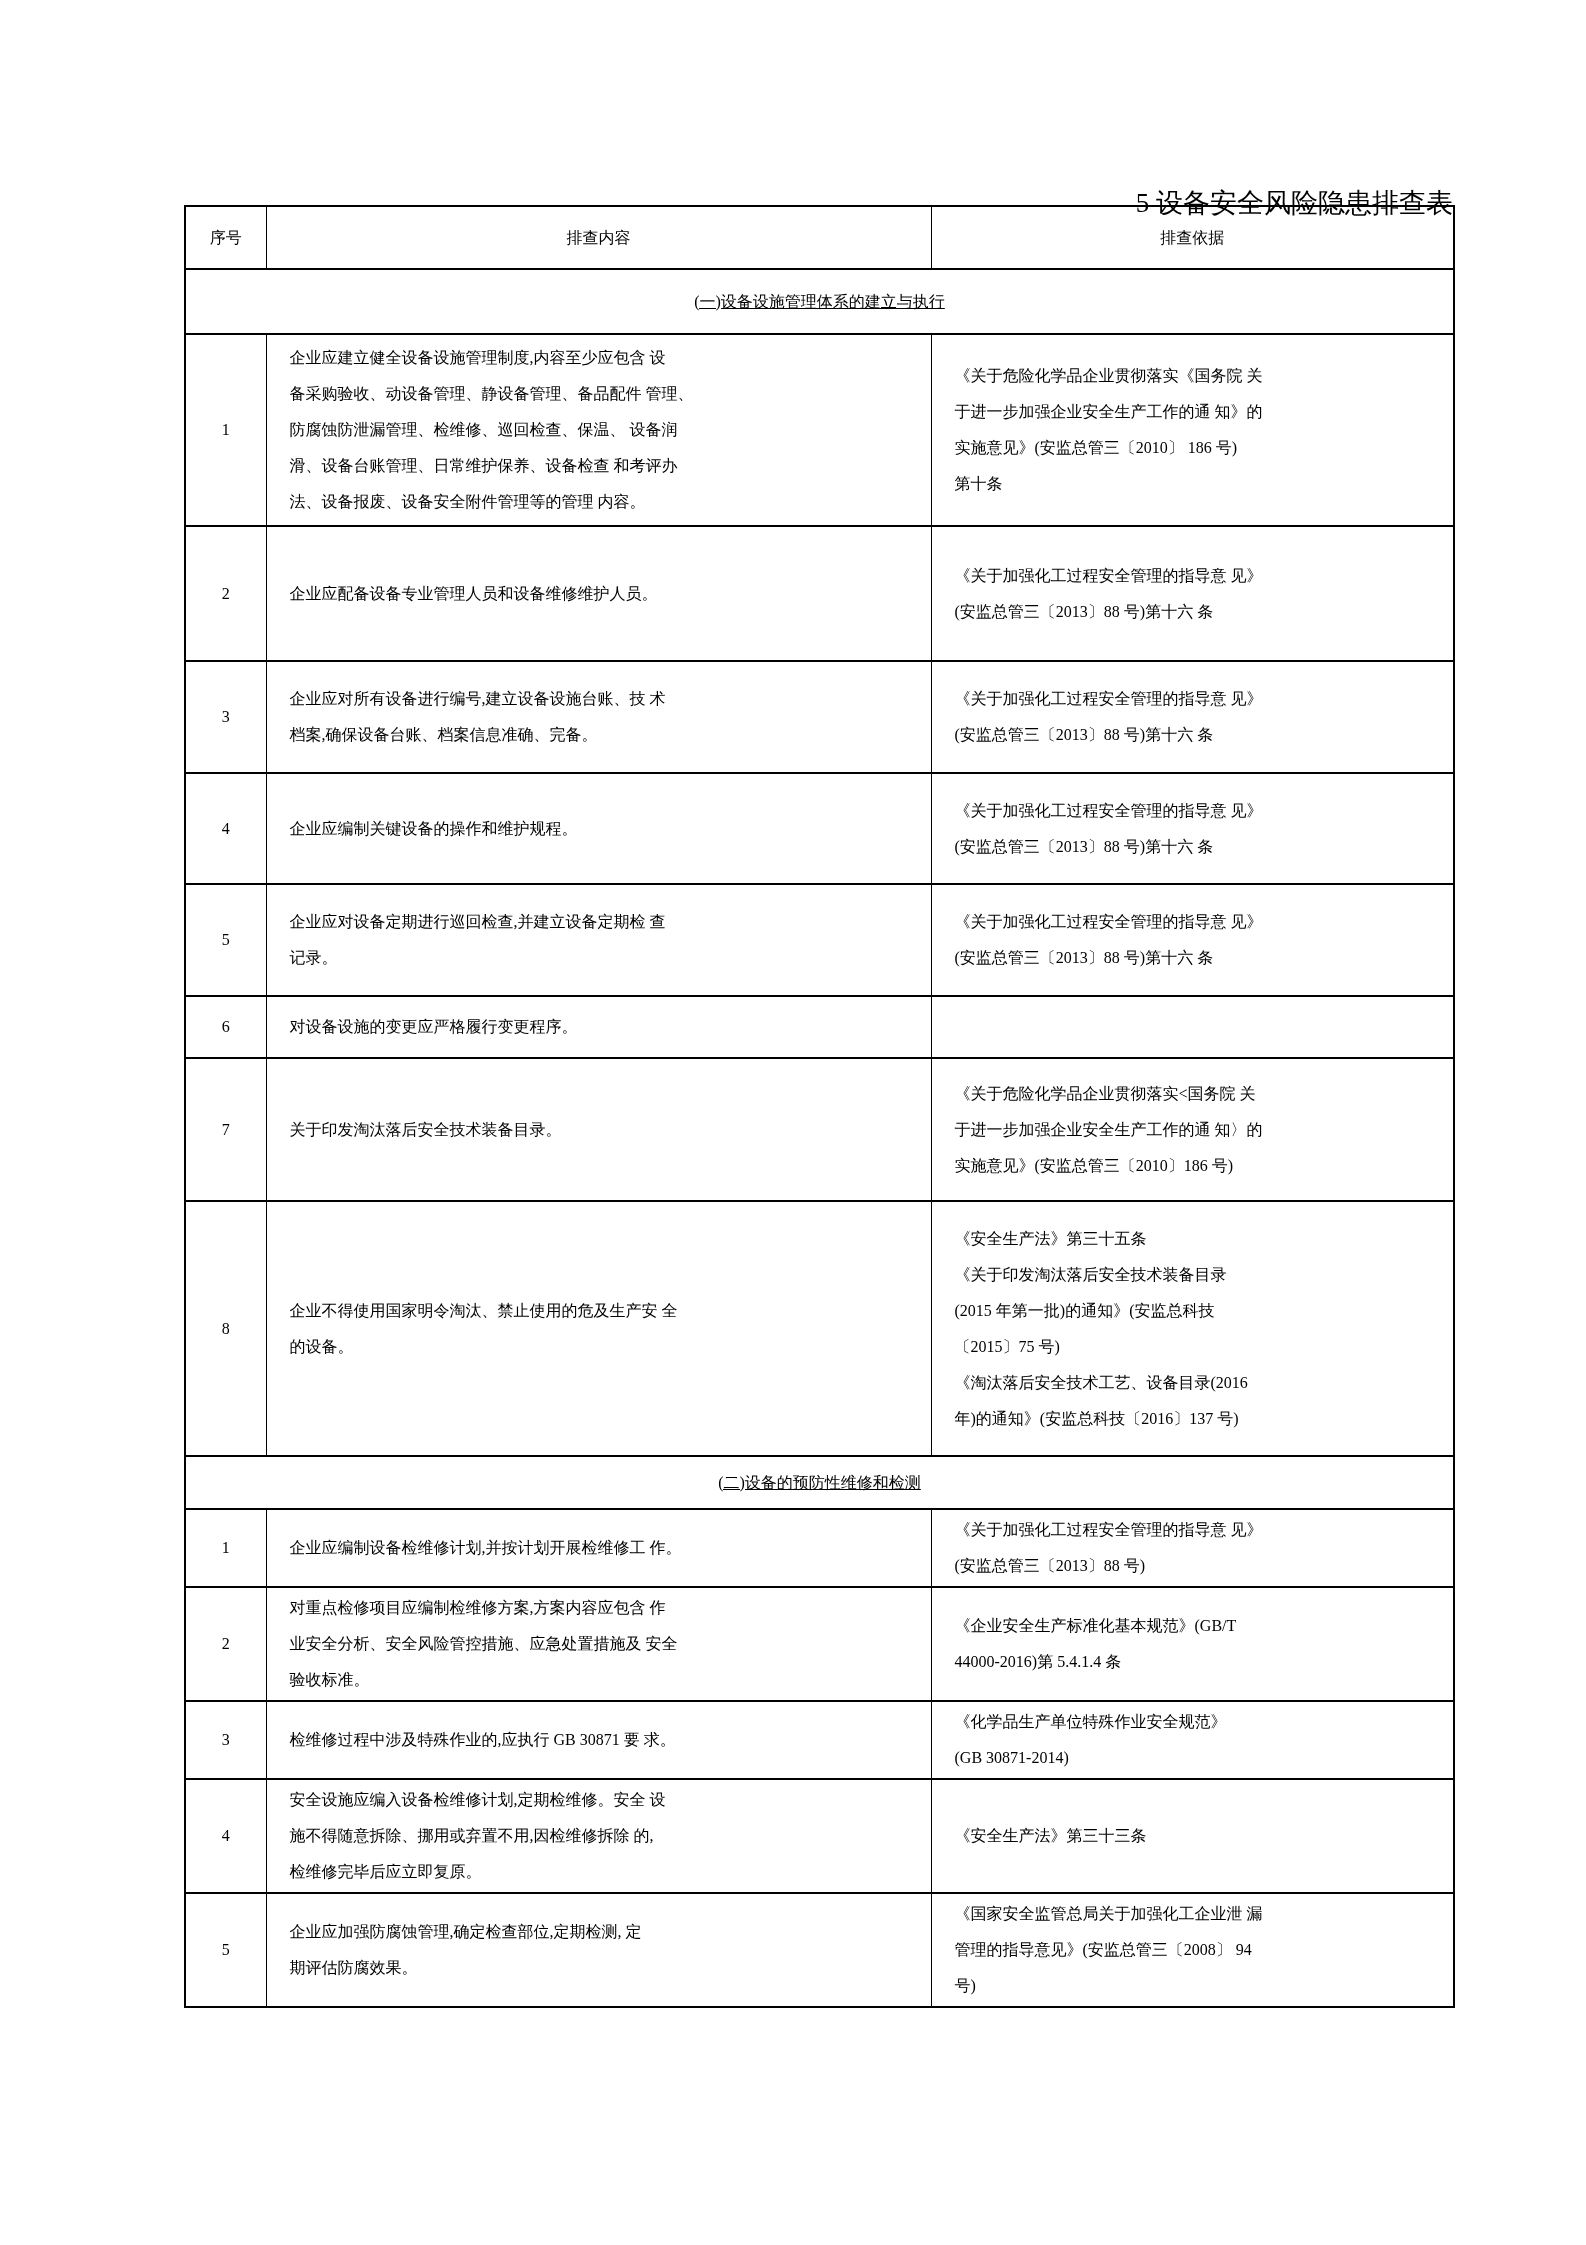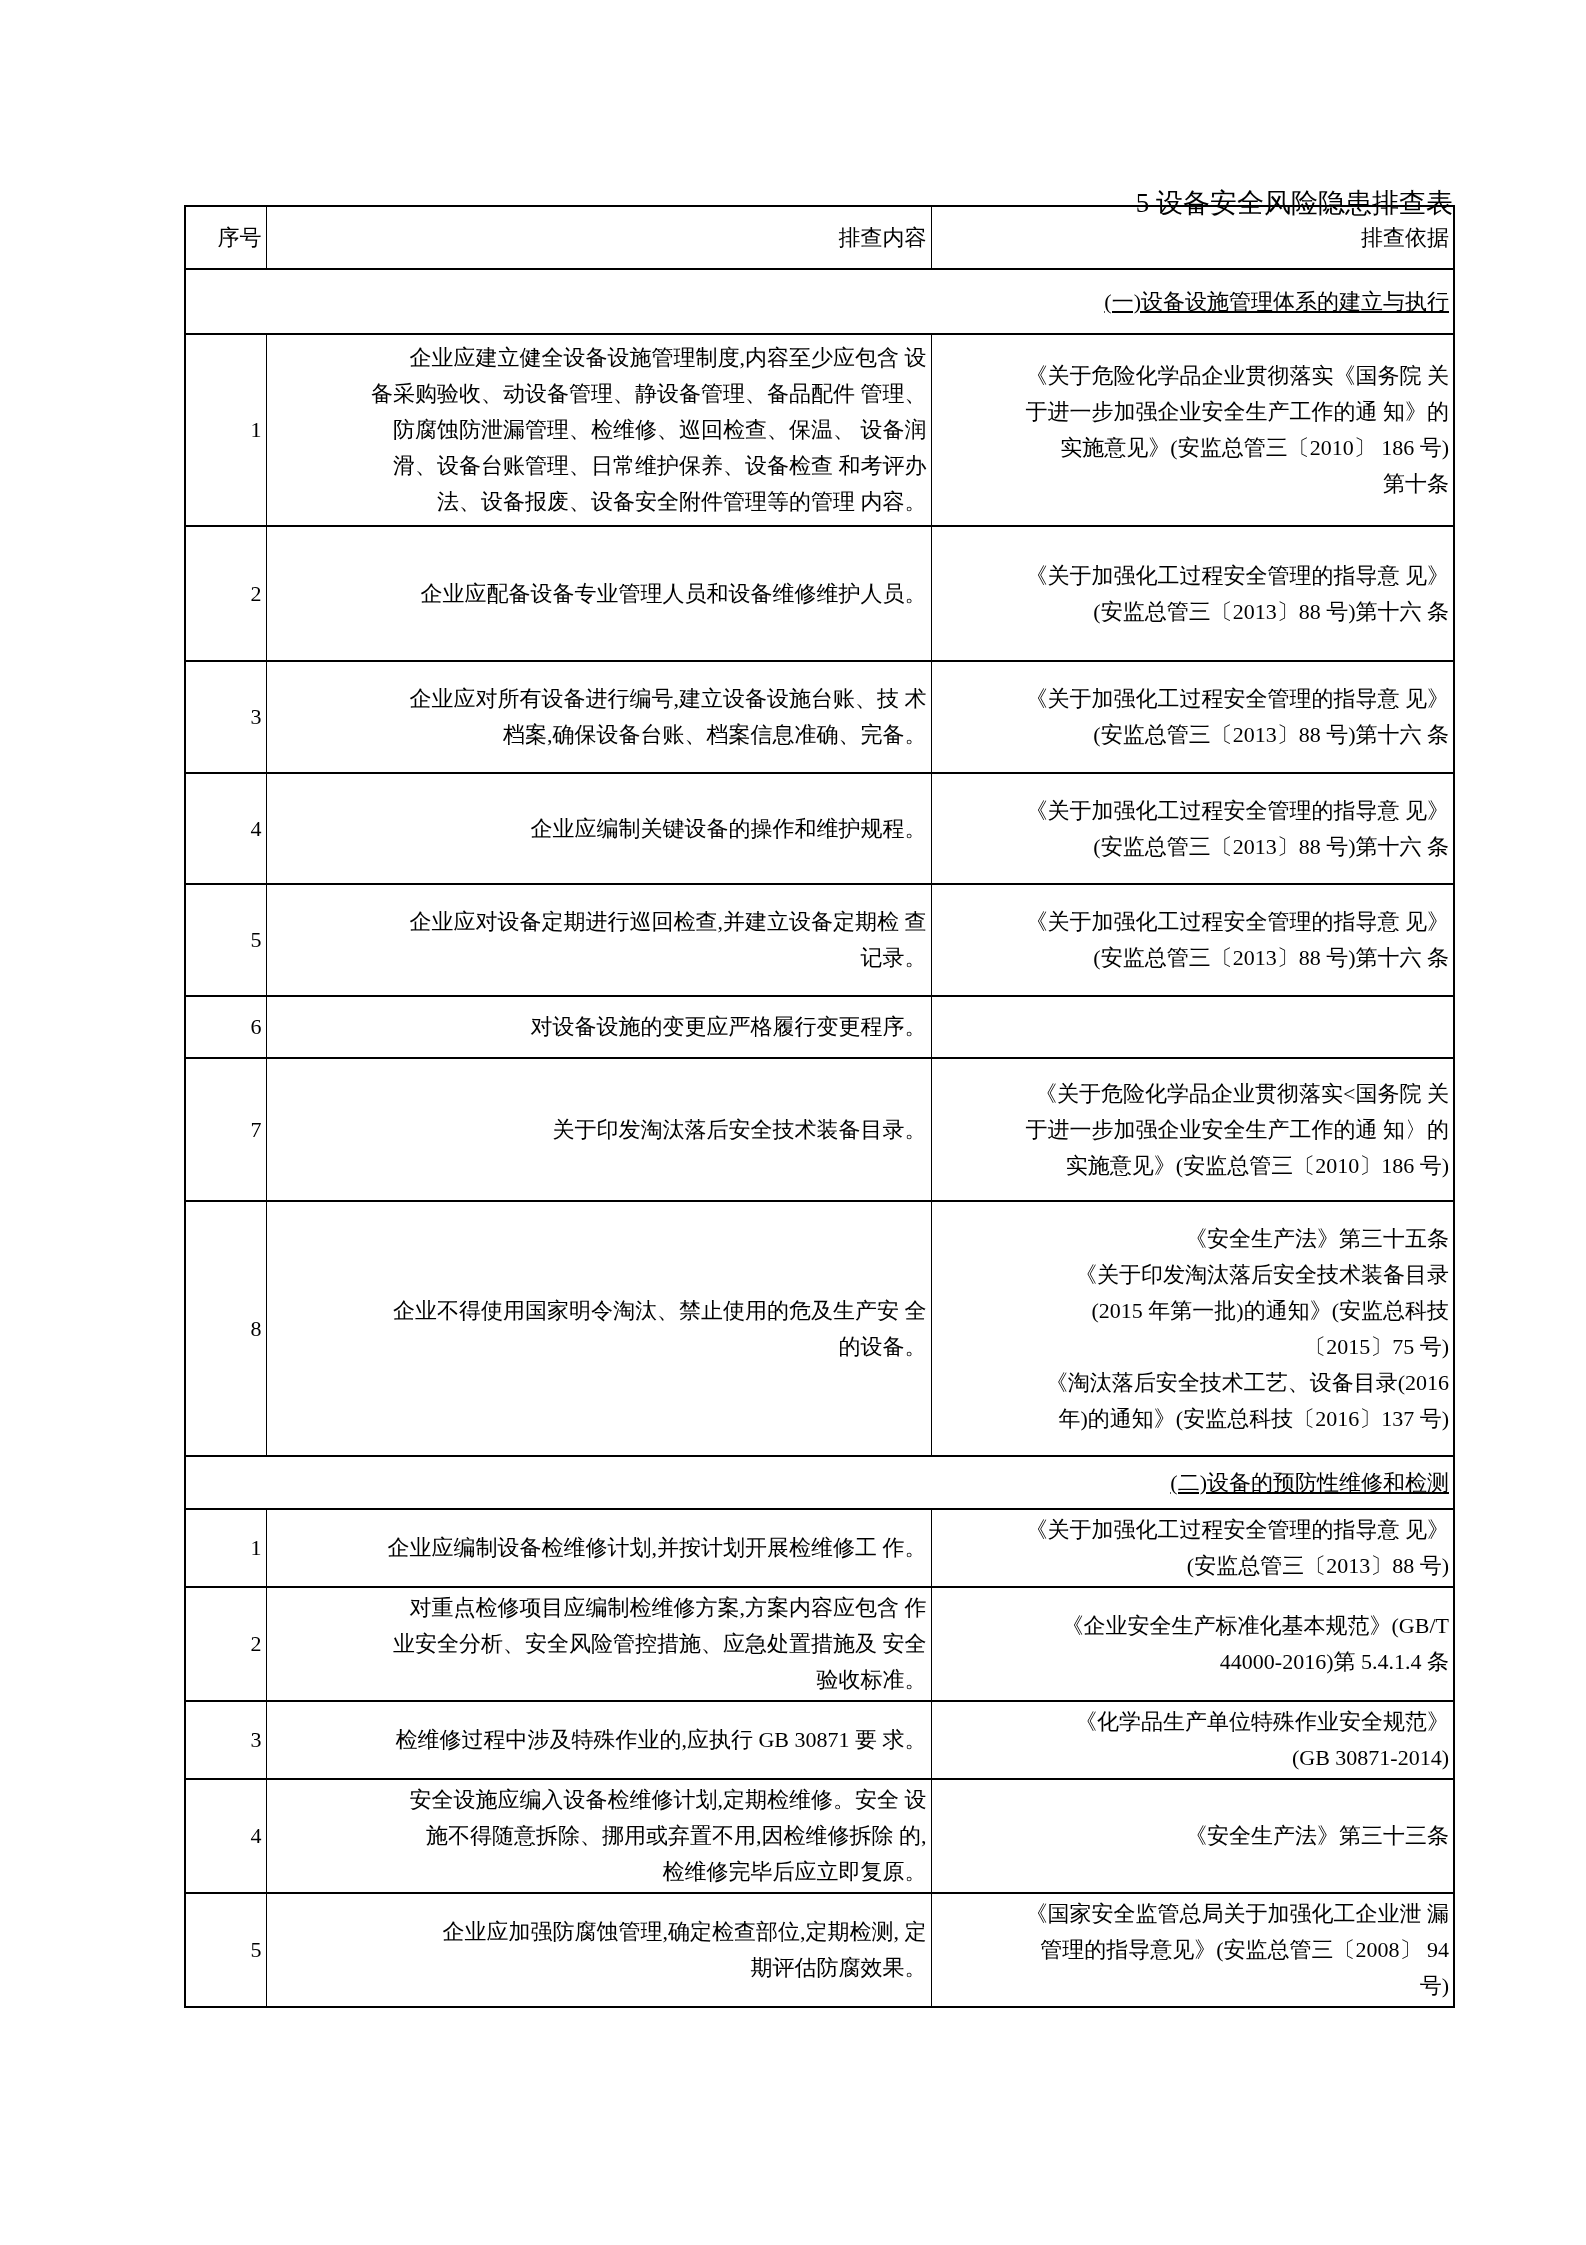--- a/index.html
+++ b/index.html
@@ -32,27 +32,26 @@
     width: 1269px;
     border-collapse: collapse;
     table-layout: fixed;
     border: 2px solid #000;
   }
   table.grid td {
     border-left: 1px solid #000;
     border-right: 1px solid #000;
     border-top: 2px solid #000;
     border-bottom: 2px solid #000;
-    font-size: 22px;
+    font-size: 16px;
     line-height: 36px;
     vertical-align: middle;
     white-space: pre-wrap;
     overflow: hidden;
-    padding: 2px 4px;
-    text-align: right;
+    padding: 2px 23px;
   }
   td.head-cell {
     text-align: center;
     padding: 2px 4px;
   }
   td.section-cell {
     text-align: center;
     text-decoration: underline;
   }
   td.num-cell {

